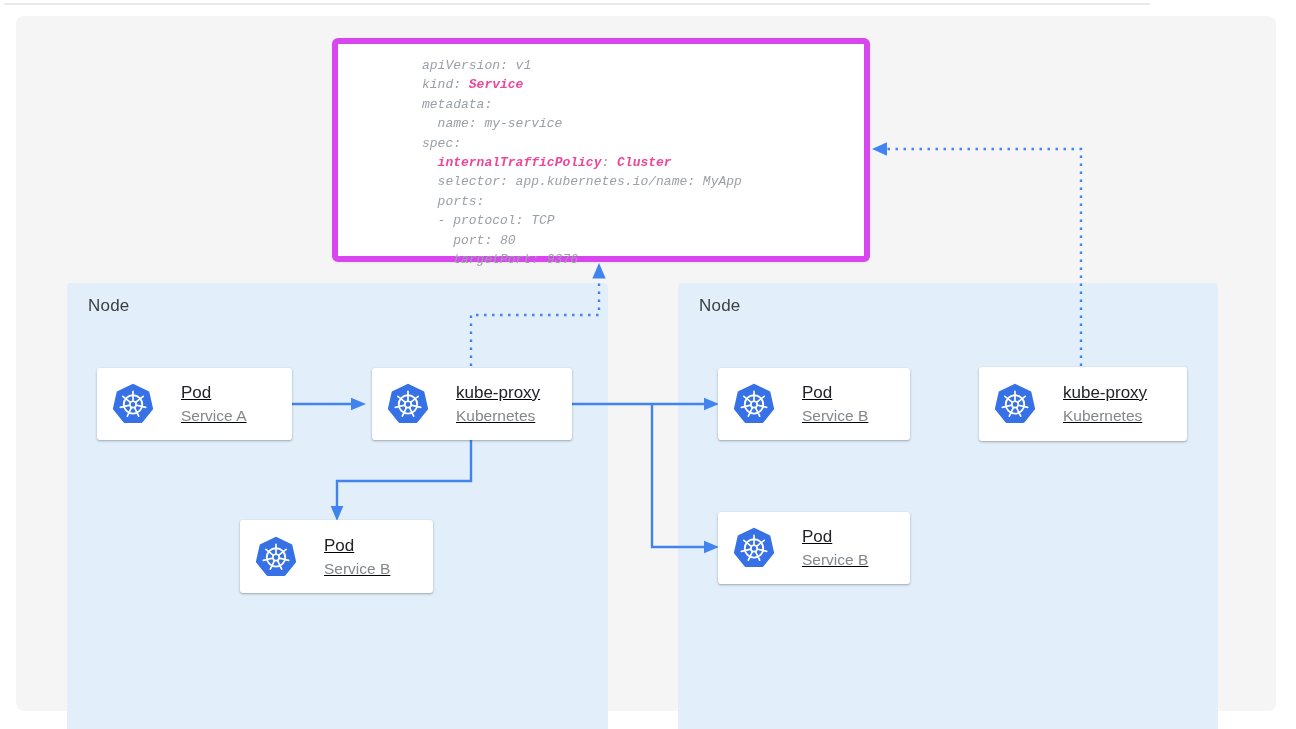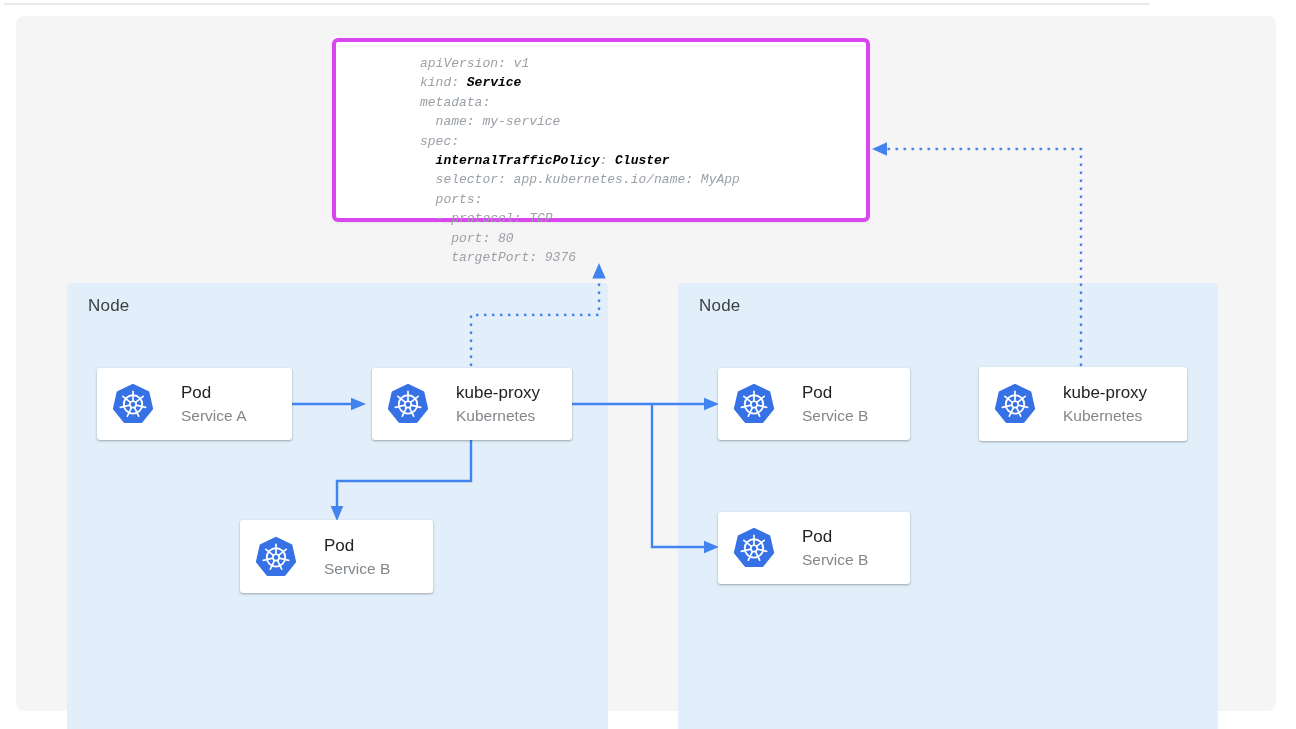--- a/index.html
+++ b/index.html
@@ -5,46 +5,46 @@
   html,body{margin:0;padding:0;background:#ffffff;}
   .stage{
     position:relative;width:1296px;height:729px;background:#ffffff;
     font-family:"Liberation Sans", sans-serif;overflow:hidden;
   }
   .top-line{position:absolute;left:4px;top:3px;width:1146px;height:2px;background:#e9e9e9;}
   .panel{position:absolute;left:16px;top:16px;width:1260px;height:695px;background:#f5f5f5;border-radius:8px;}
 
   
   .yaml-card{
-    position:absolute;left:332px;top:38px;width:538px;height:184px;
-    background:#ffffff;border:4px solid #d946ef;border-radius:6px;
+    position:absolute;left:332px;top:38px;width:538px;height:224px;
+    background:#ffffff;border:6px solid #d946ef;border-radius:6px;
     box-shadow:0 1px 2px rgba(0,0,0,0.06);box-sizing:border-box;
   }
   .yaml-code{
     position:absolute;left:84px;top:12px;
     font-family:"Liberation Mono", monospace;font-style:italic;
     font-size:13px;line-height:19.4px;color:#9aa0a6;white-space:pre;
   }
-  .yaml-code .b{font-weight:700;color:#000000;}
+  .yaml-code .b{font-weight:700;color:#ec4899;}
 
   
   .node{
     position:absolute;background:#e2effa;border-radius:4px;width:541px;height:456px;top:283px;
   }
   .node-left{left:67px;}
   .node-right{left:678px;width:540px;}
   .node-label{
     position:absolute;left:21px;top:13px;font-size:17px;color:#3c4043;letter-spacing:0.2px;
   }
 
   
   .card{
     position:absolute;background:#ffffff;border-radius:3px;
     box-shadow:0 1px 2px rgba(60,64,67,0.3),0 1px 3px rgba(60,64,67,0.15);
-    display:flex;align-items:center;box-sizing:border-box;padding-left:15px;
+    display:flex;align-items:center;box-sizing:border-box;padding-left:15px;text-decoration:underline;
   }
   .card .icon{width:42px;height:42px;flex:0 0 42px;}
   .card .txt{margin-left:27px;}
   .card .title{font-size:17px;color:#212327;line-height:20px;}
   .card .subtitle{font-size:15.5px;color:#82878c;line-height:19px;margin-top:3px;}
 
   .card-pod-a{left:97px;top:368px;width:195px;height:72px;}
   .card-kp-left{left:372px;top:368px;width:200px;height:72px;}
   .card-pod-b-left{left:240px;top:520px;width:193px;height:73px;}
   .card-pod-b-tr{left:718px;top:368px;width:192px;height:72px;}

